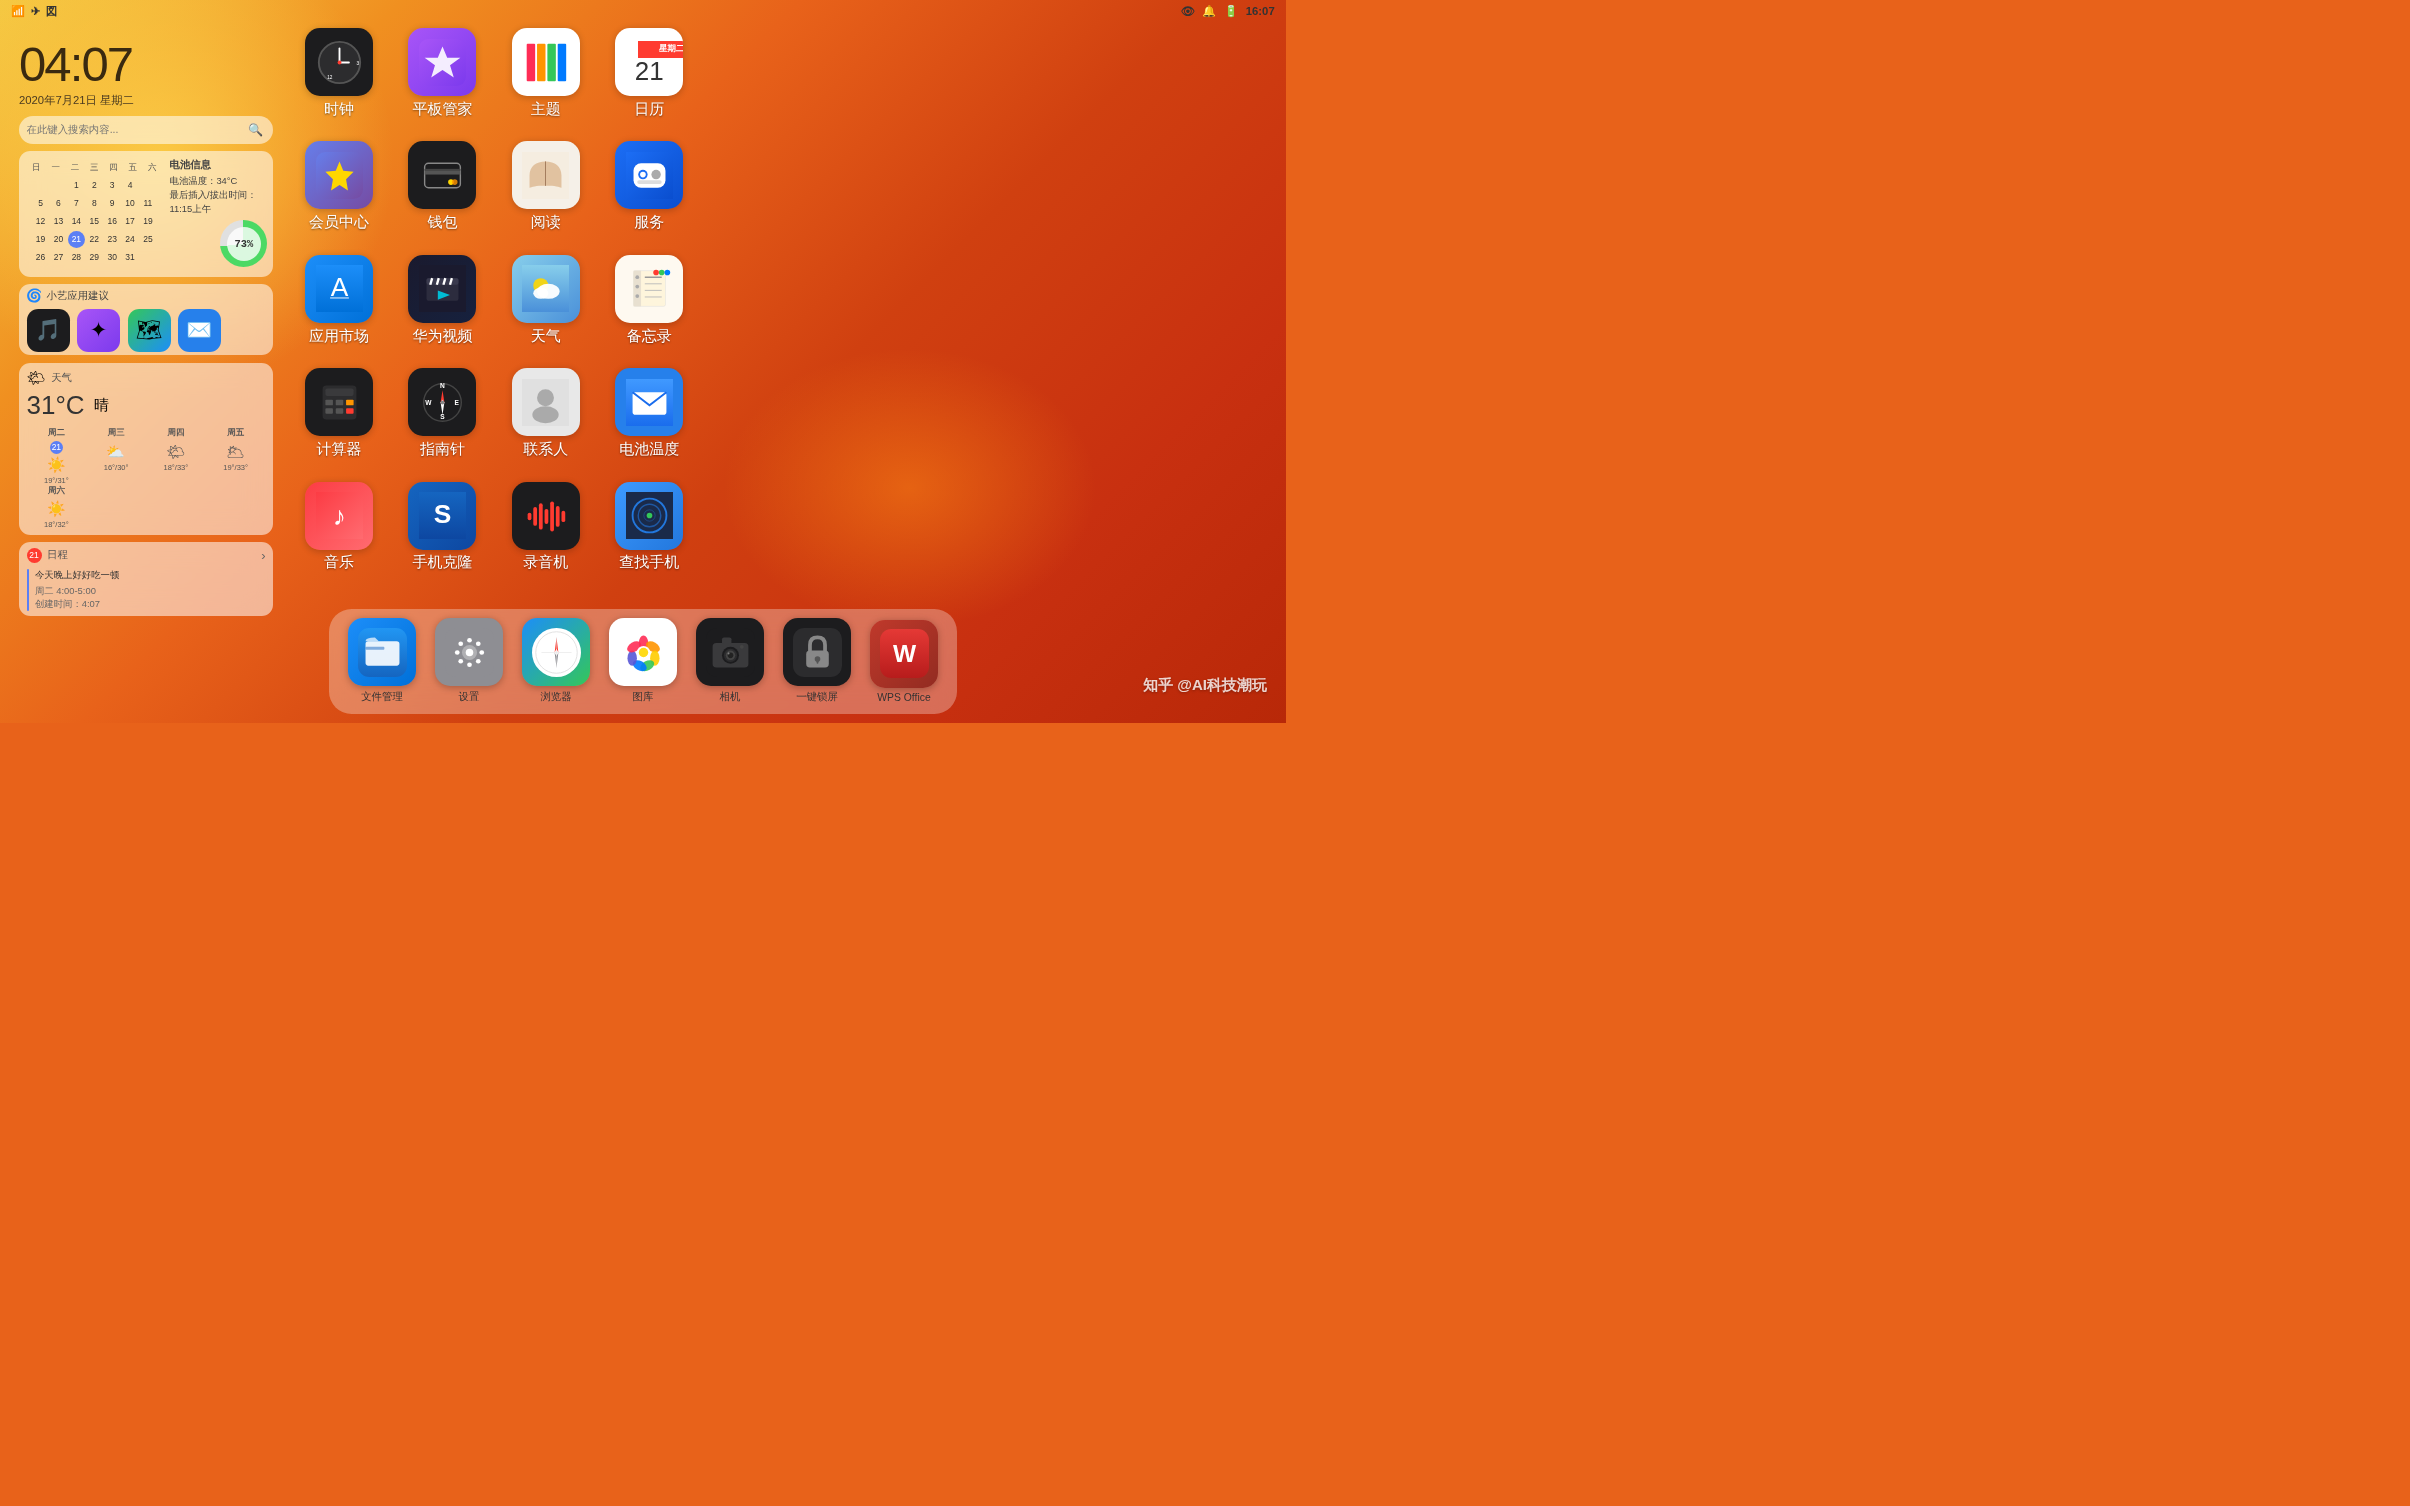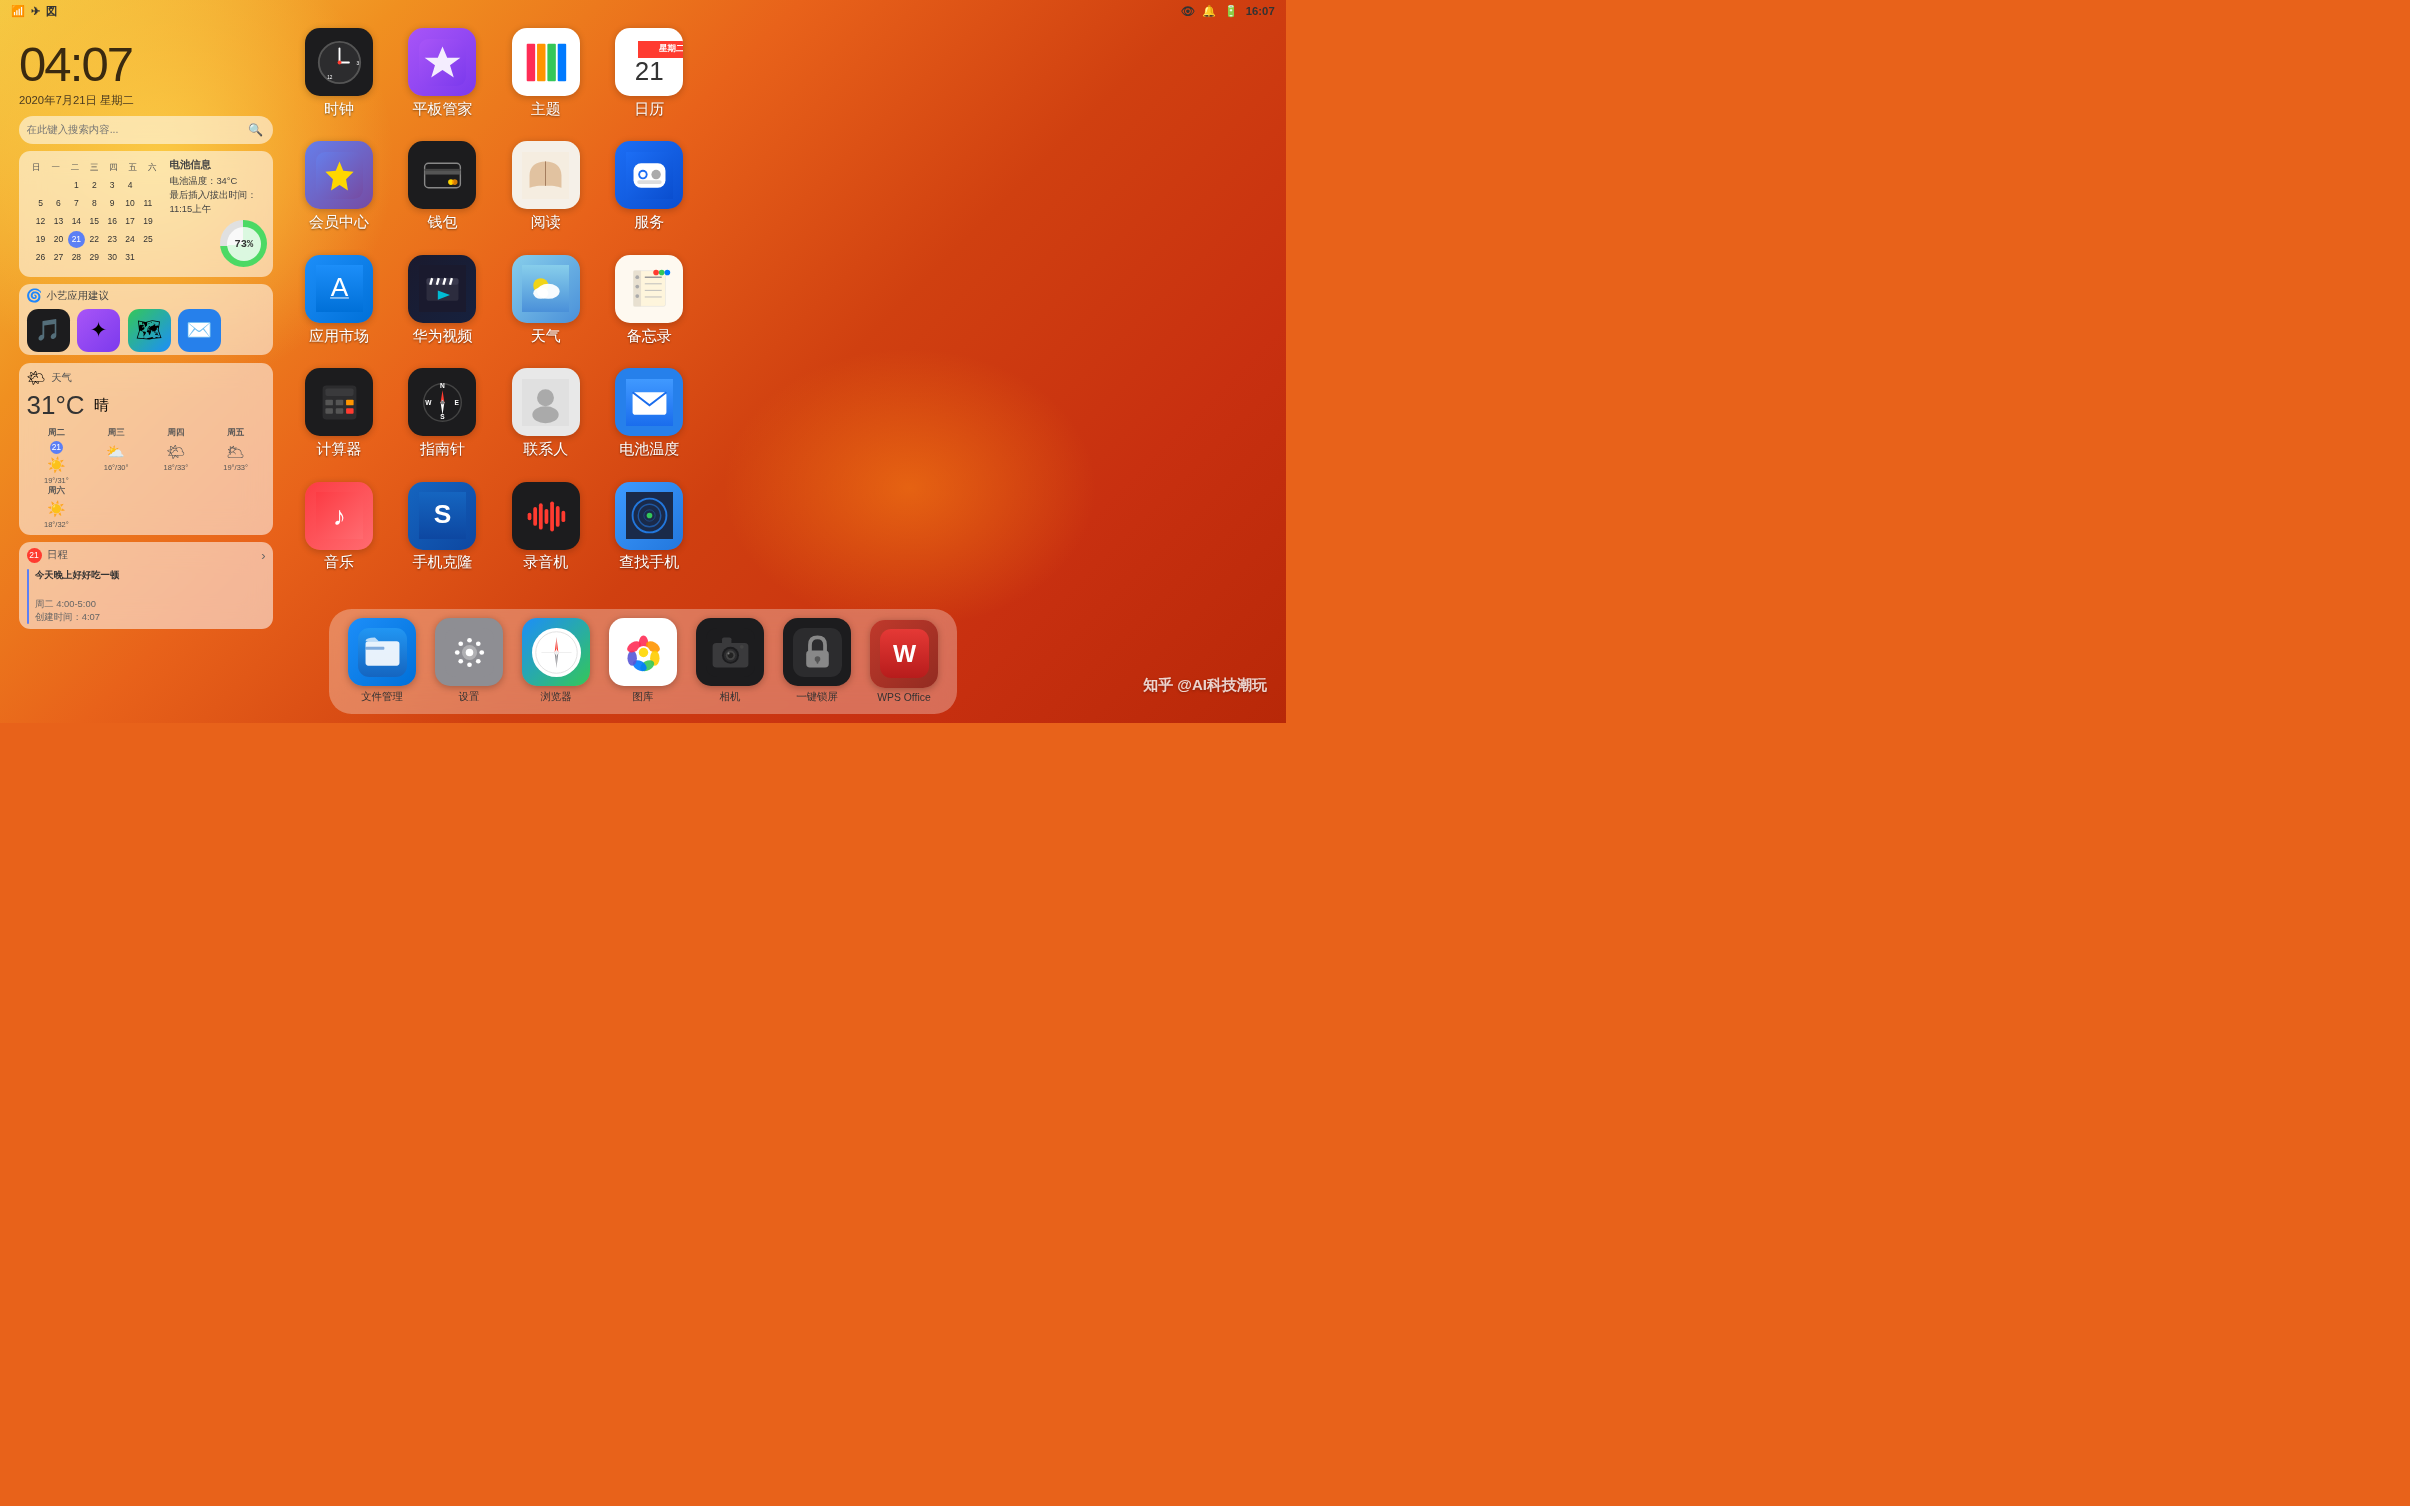--- a/index.html
+++ b/index.html
@@ -283,21 +283,21 @@
     }
     .schedule-bar {
       width: 2.8px;
       background: #5b7ff5;
       border-radius: 1.9px;
     }
     .schedule-content {
       font-size: 9.4px;
       color: #333;
     }
-    .schedule-content .event-title { font-weight: 700; margin-bottom: 16px; }
+    .schedule-content .event-title { font-weight: 400; margin-bottom: 3px; }
     .schedule-content .event-time { color: #666; }
 
     
     .app-grid {
       position: absolute;
       top: 28px;
       left: 292px;
       right: 9.4px;
       display: grid;
       grid-template-columns: repeat(4, 94px);

